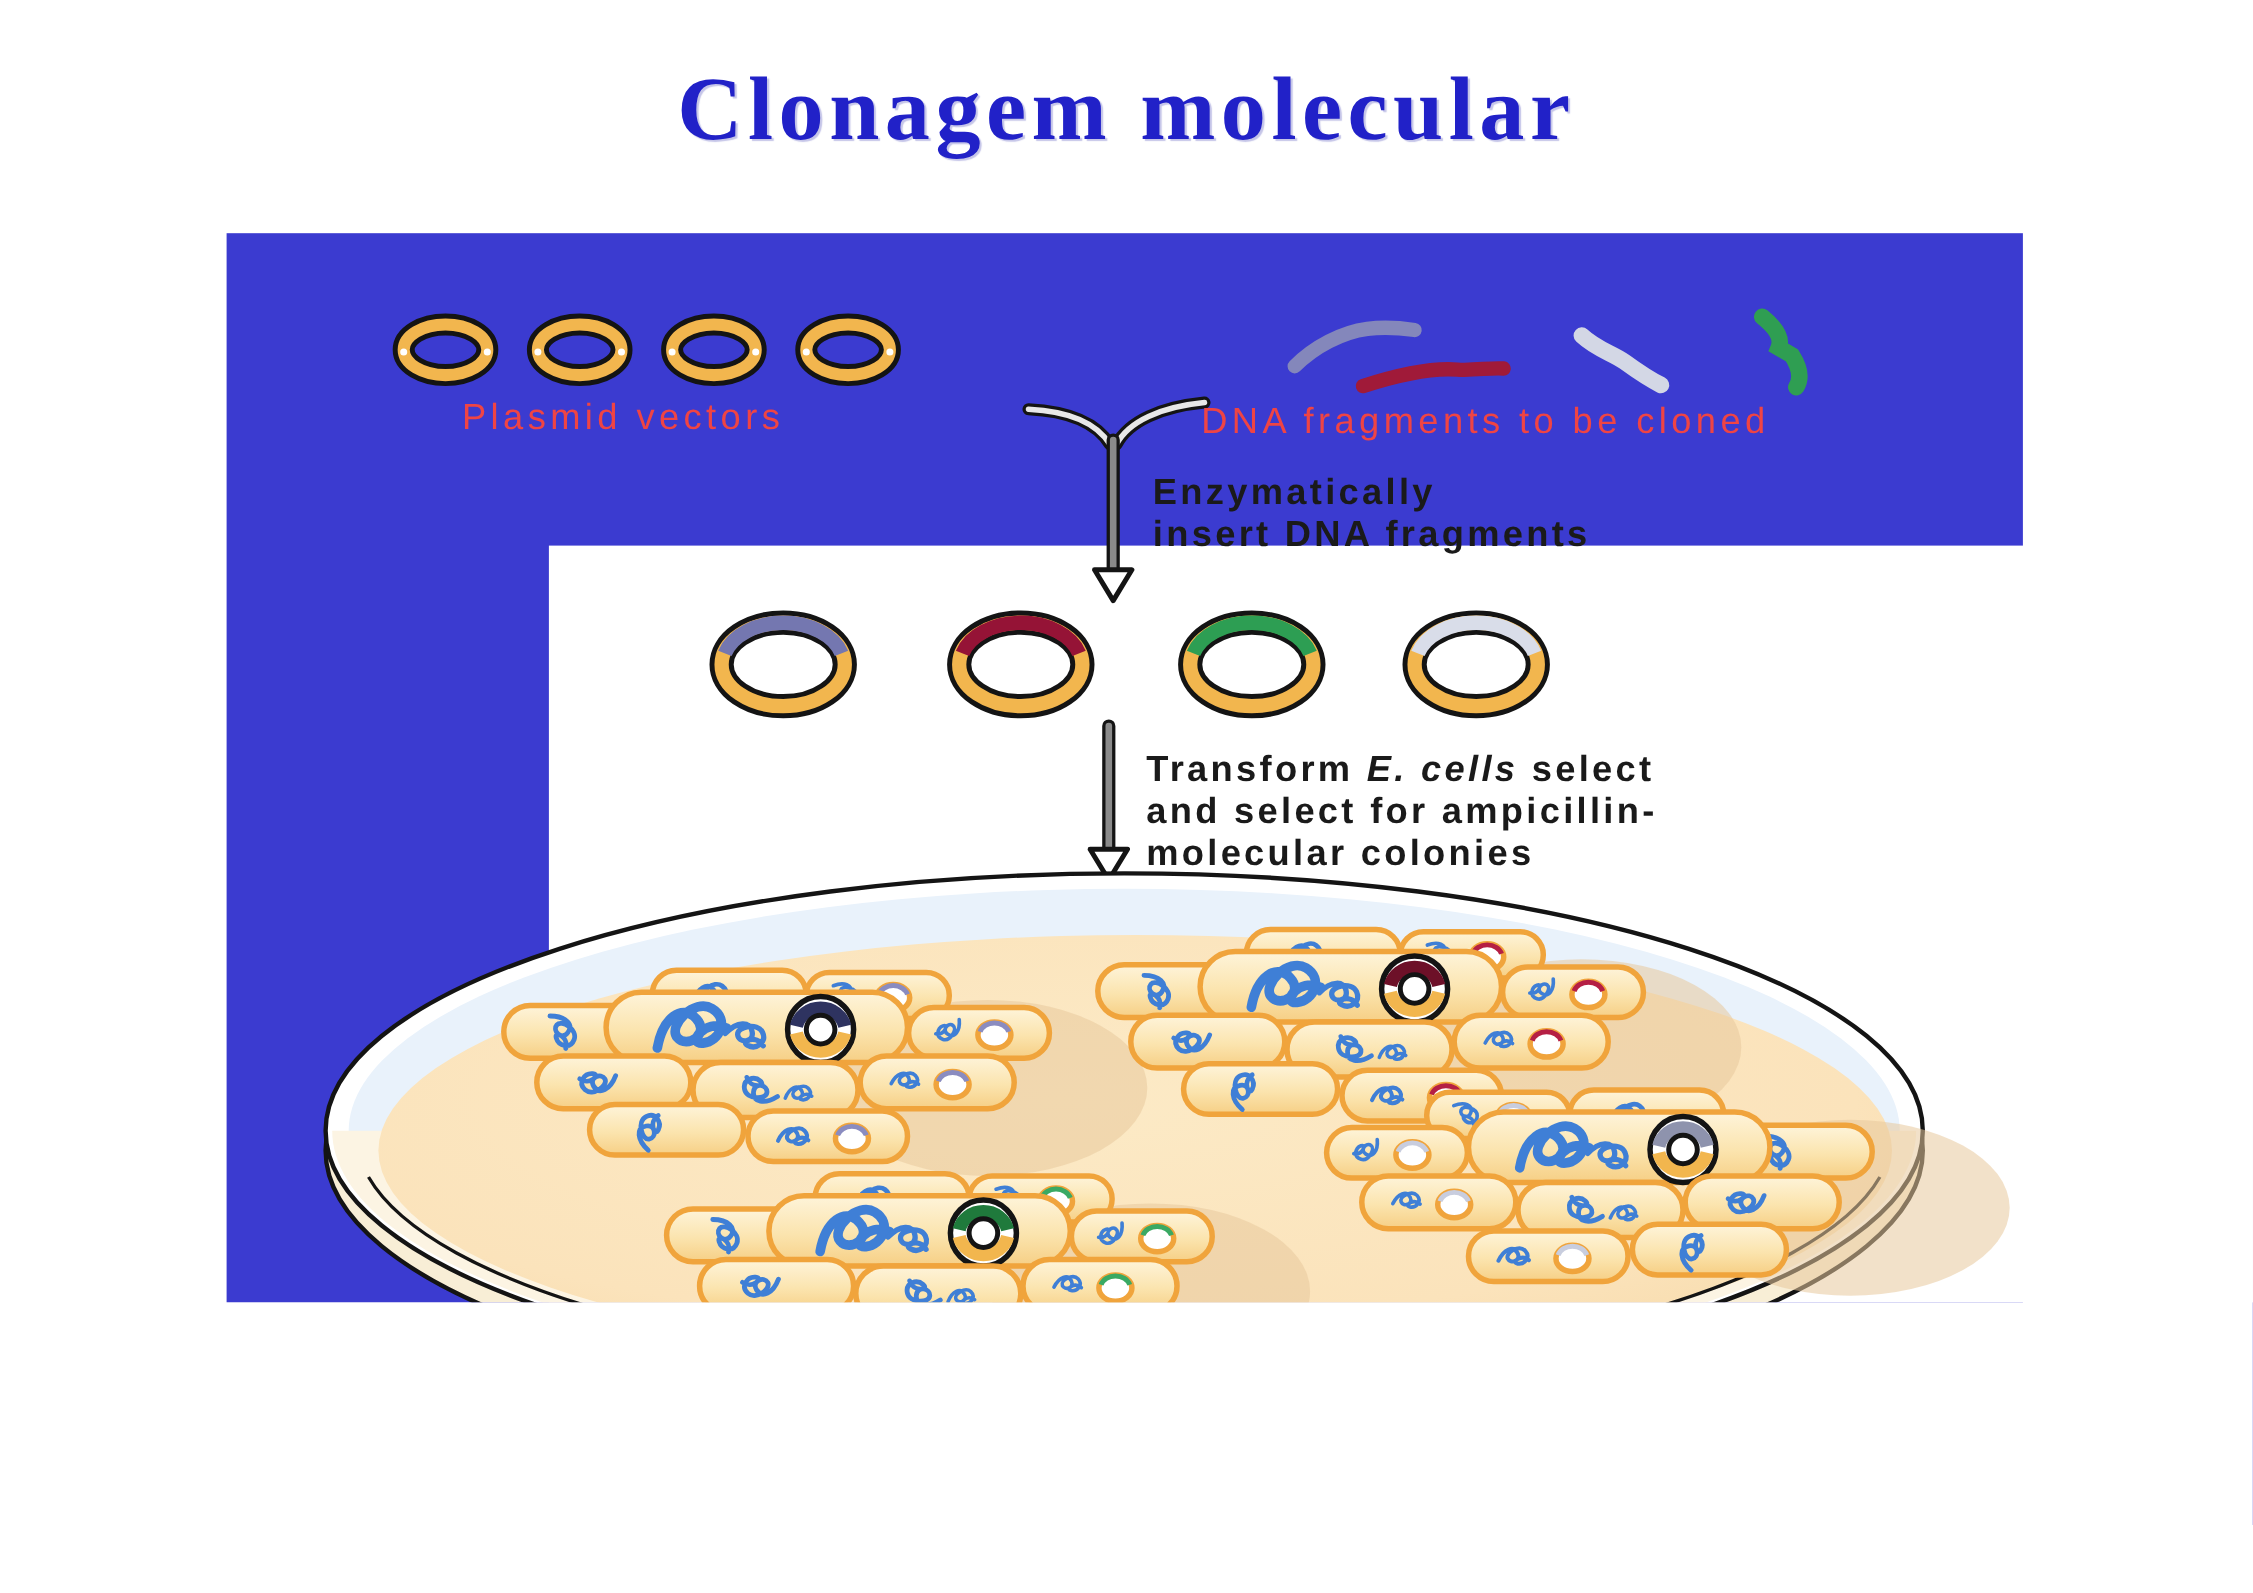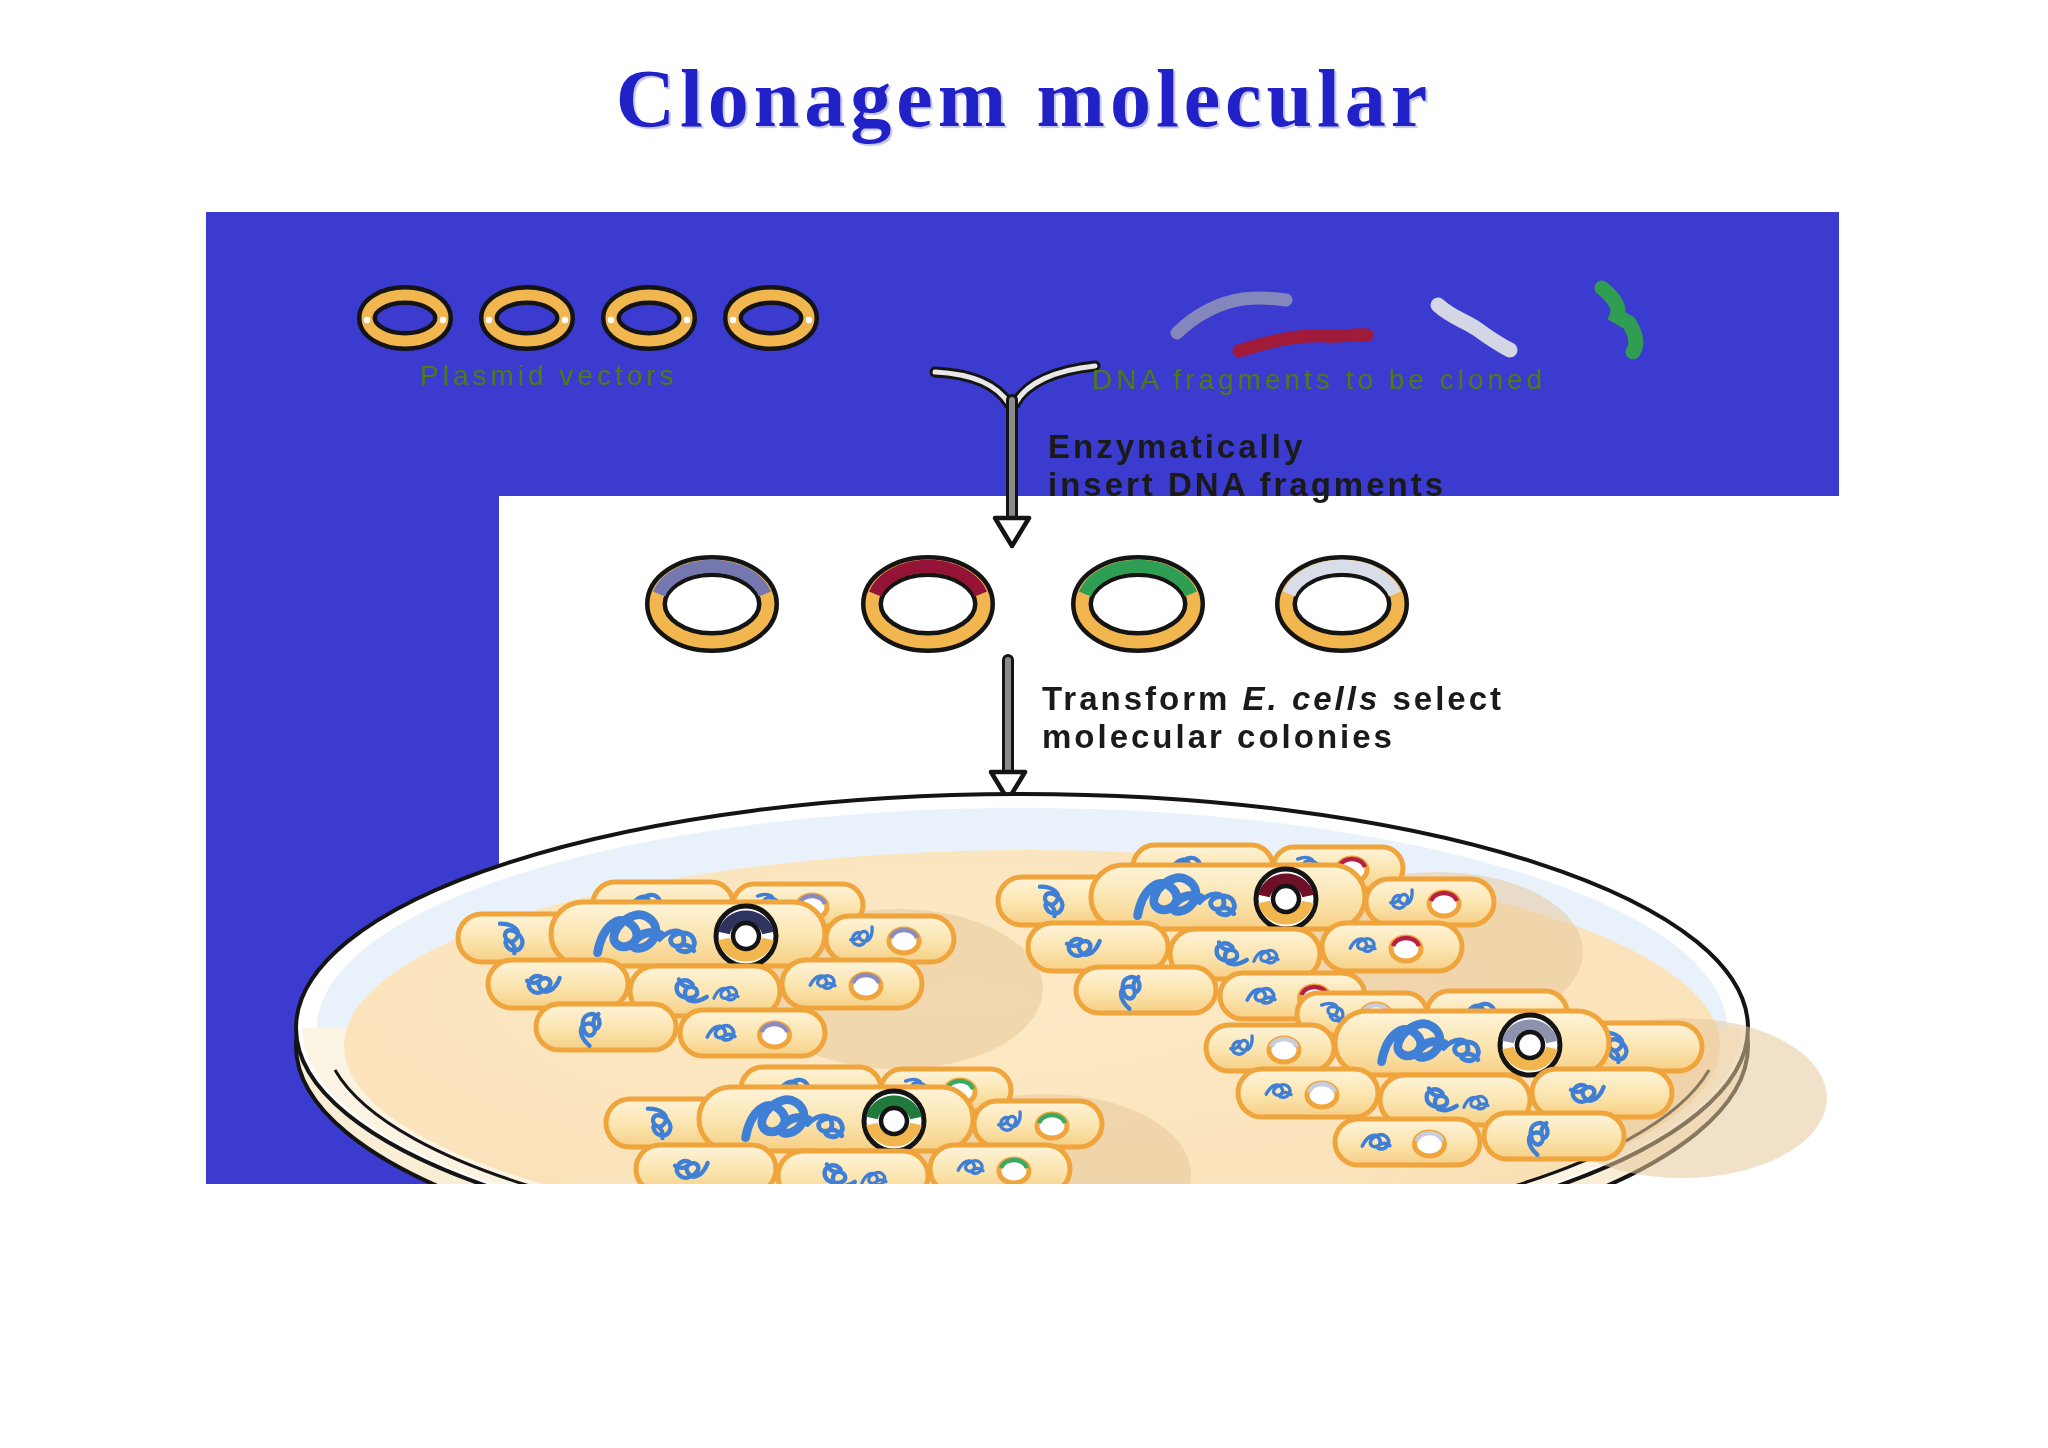--- a/index.html
+++ b/index.html
@@ -5,21 +5,21 @@
   html,body{margin:0;padding:0;background:#ffffff;}
   #stage{position:relative;width:2048px;height:1184px;background:#ffffff;overflow:hidden;
          font-family:"Liberation Sans", sans-serif;}
   #title{position:absolute;left:0;top:52px;width:100%;text-align:center;
          font-family:"Liberation Serif","DejaVu Serif",serif;font-weight:bold;
          font-size:82px;letter-spacing:5px;
          text-shadow:2px 2px 1px rgba(90,90,190,0.35);}
   #frame{position:absolute;left:206px;top:212px;width:1633px;height:1138px;}
   #panel{position:absolute;left:293px;top:284px;width:1460px;height:994px;background:#ffffff;}
   #diagram-svg{position:absolute;left:0;top:0;width:2048px;height:1448px;}
-  .lbl{position:absolute;color:#4d7c0f;font-size:28px;letter-spacing:4px;white-space:nowrap;line-height:1.15;text-align:center;}
+  .lbl{position:absolute;color:#ef4444;font-size:33px;letter-spacing:4px;white-space:nowrap;line-height:1.15;text-align:center;}
   .steptext{position:absolute;color:#1a1a1a;font-size:33px;letter-spacing:3px;white-space:nowrap;line-height:38px;font-weight:bold;}
   .it{font-style:italic;}
 </style>
 </head>
 <body>
 
 <div id="stage">
   <div id="title" style="color: rgb(33, 33, 200);">Clonagem molecular</div>
 
   <div id="frame" style="background: rgb(59, 59, 208);">
@@ -275,15 +275,16 @@
 
   <div class="lbl" style="left:1092px;top:364px;">DNA fragments to be cloned</div>
 
   <div class="steptext" style="left:1048px;top:428px;">
     <div>Enzymatically</div>
     <div>insert DNA fragments</div>
   </div>
 
   <div class="steptext" style="left:1042px;top:680px;">
     <div><span>Transform </span><span class="it">E. cells</span><span> select</span></div>
+    <div>and select for ampicillin-</div>
     <div>molecular colonies</div>
   </div>
 </div>
 
 </body></html>

